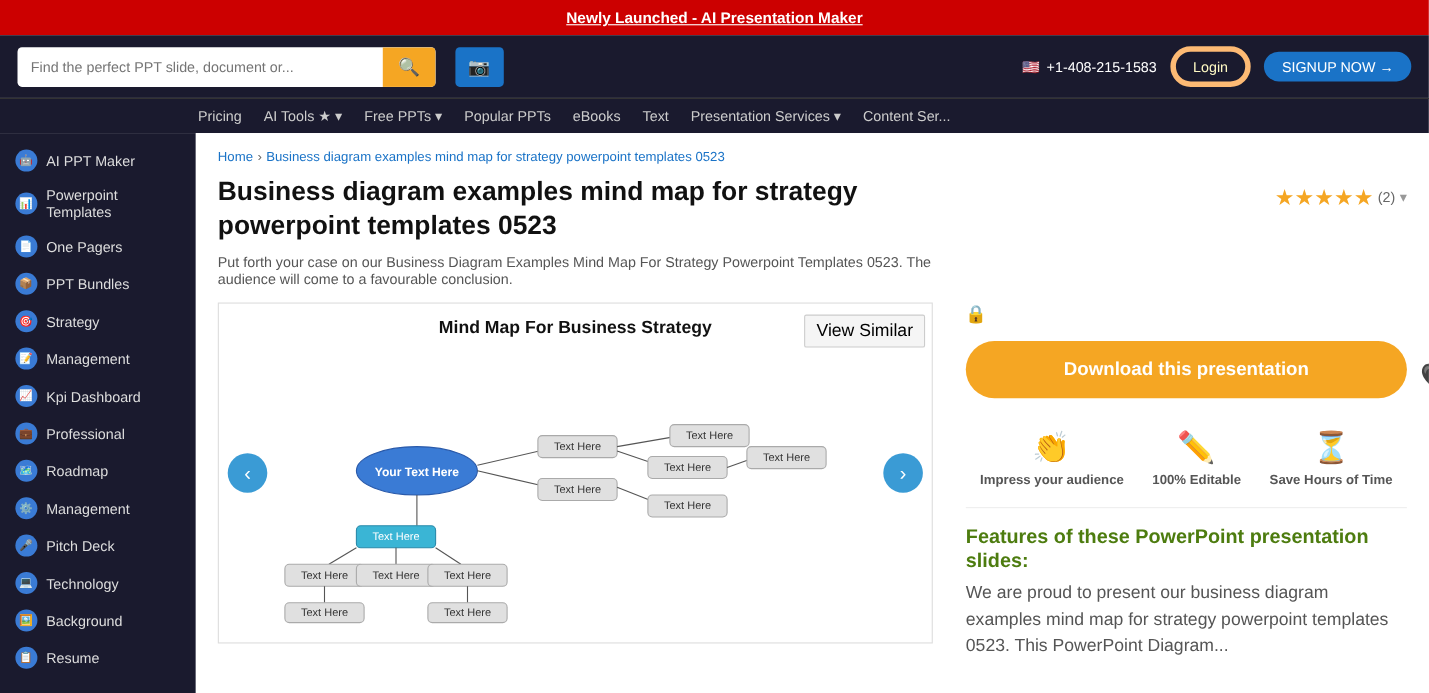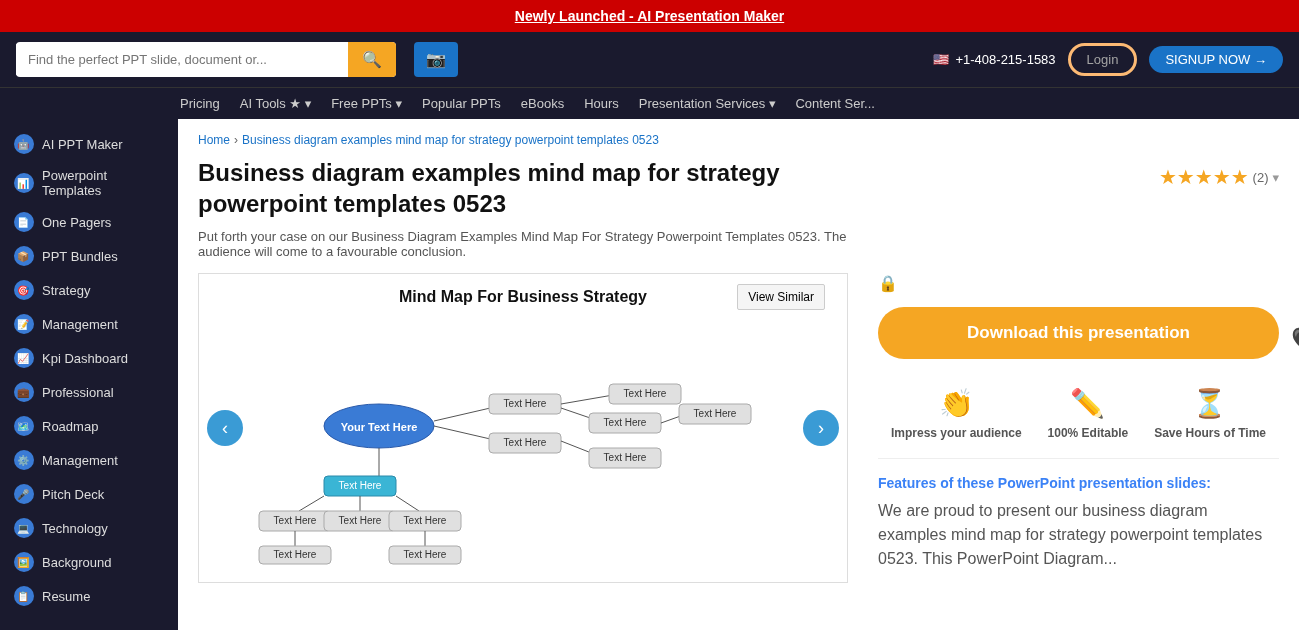--- a/index.html
+++ b/index.html
@@ -68,23 +68,23 @@
     }
 
     .header-right {
       margin-left: auto;
       display: flex;
       align-items: center;
       gap: 12px;
     }
     .flag-phone { color: white; font-size: 13px; display: flex; align-items: center; gap: 6px; }
     .login-btn {
-      border: 3px solid #fdba74;
+      border: 5px solid #fdba74;
       background: transparent;
-      color: #a3a3a3;
+      color: #fef9c3;
       padding: 6px 16px;
       border-radius: 20px;
       cursor: pointer;
       font-size: 13px;
     }
     .signup-btn {
       background: #1a73c7;
       color: white;
       padding: 6px 16px;
       border-radius: 20px;
@@ -193,25 +193,25 @@
       border: 1px solid #ddd;
       background: white;
       width: 100%;
       height: 310px;
       position: relative;
       overflow: hidden;
     }
     .view-similar-btn {
       position: absolute;
       top: 10px;
-      right: 22px;
+      right: 6px;
       background: #f5f5f5;
       border: 1px solid #ccc;
       padding: 5px 10px;
-      font-size: 12px;
+      font-size: 16px;
       cursor: pointer;
       border-radius: 2px;
     }
     .slide-title-text {
       font-weight: bold;
       font-size: 16px;
       text-align: center;
       margin: 14px 0 10px;
       color: #111;
     }
@@ -291,23 +291,23 @@
       text-align: center;
       margin-bottom: 16px;
       padding-bottom: 16px;
       border-bottom: 1px solid #eee;
     }
     .feature-item { display: flex; flex-direction: column; align-items: center; gap: 6px; }
     .feature-icon { font-size: 28px; color: #888; }
     .feature-label { font-size: 12px; color: #555; font-weight: 600; line-height: 1.3; }
 
     .features-heading {
-      font-size: 14px;
+      font-size: 18px;
       font-weight: bold;
-      color: #3b82f6;
+      color: #4d7c0f;
       margin-bottom: 8px;
     }
     .features-desc {
       font-size: 16px;
       color: #555;
       line-height: 1.5;
     }
 
     
     svg text { font-family: Arial, sans-serif; }
@@ -336,21 +336,21 @@
     <button class="signup-btn">SIGNUP NOW →</button>
   </div>
 </div>
 
 <div class="nav-bar">
   <span class="nav-item">Pricing</span>
   <span class="nav-item">AI Tools ★ ▾</span>
   <span class="nav-item">Free PPTs ▾</span>
   <span class="nav-item">Popular PPTs</span>
   <span class="nav-item">eBooks</span>
-  <span class="nav-item">Hours</span>
+  <span class="nav-item">Text</span>
   <span class="nav-item">Presentation Services ▾</span>
   <span class="nav-item">Content Ser...</span>
 </div>
 
 <div class="main-layout">
 
   <div class="sidebar">
     <div class="sidebar-item">
       <div class="sidebar-icon">🤖</div>
       <span>AI PPT Maker</span>

